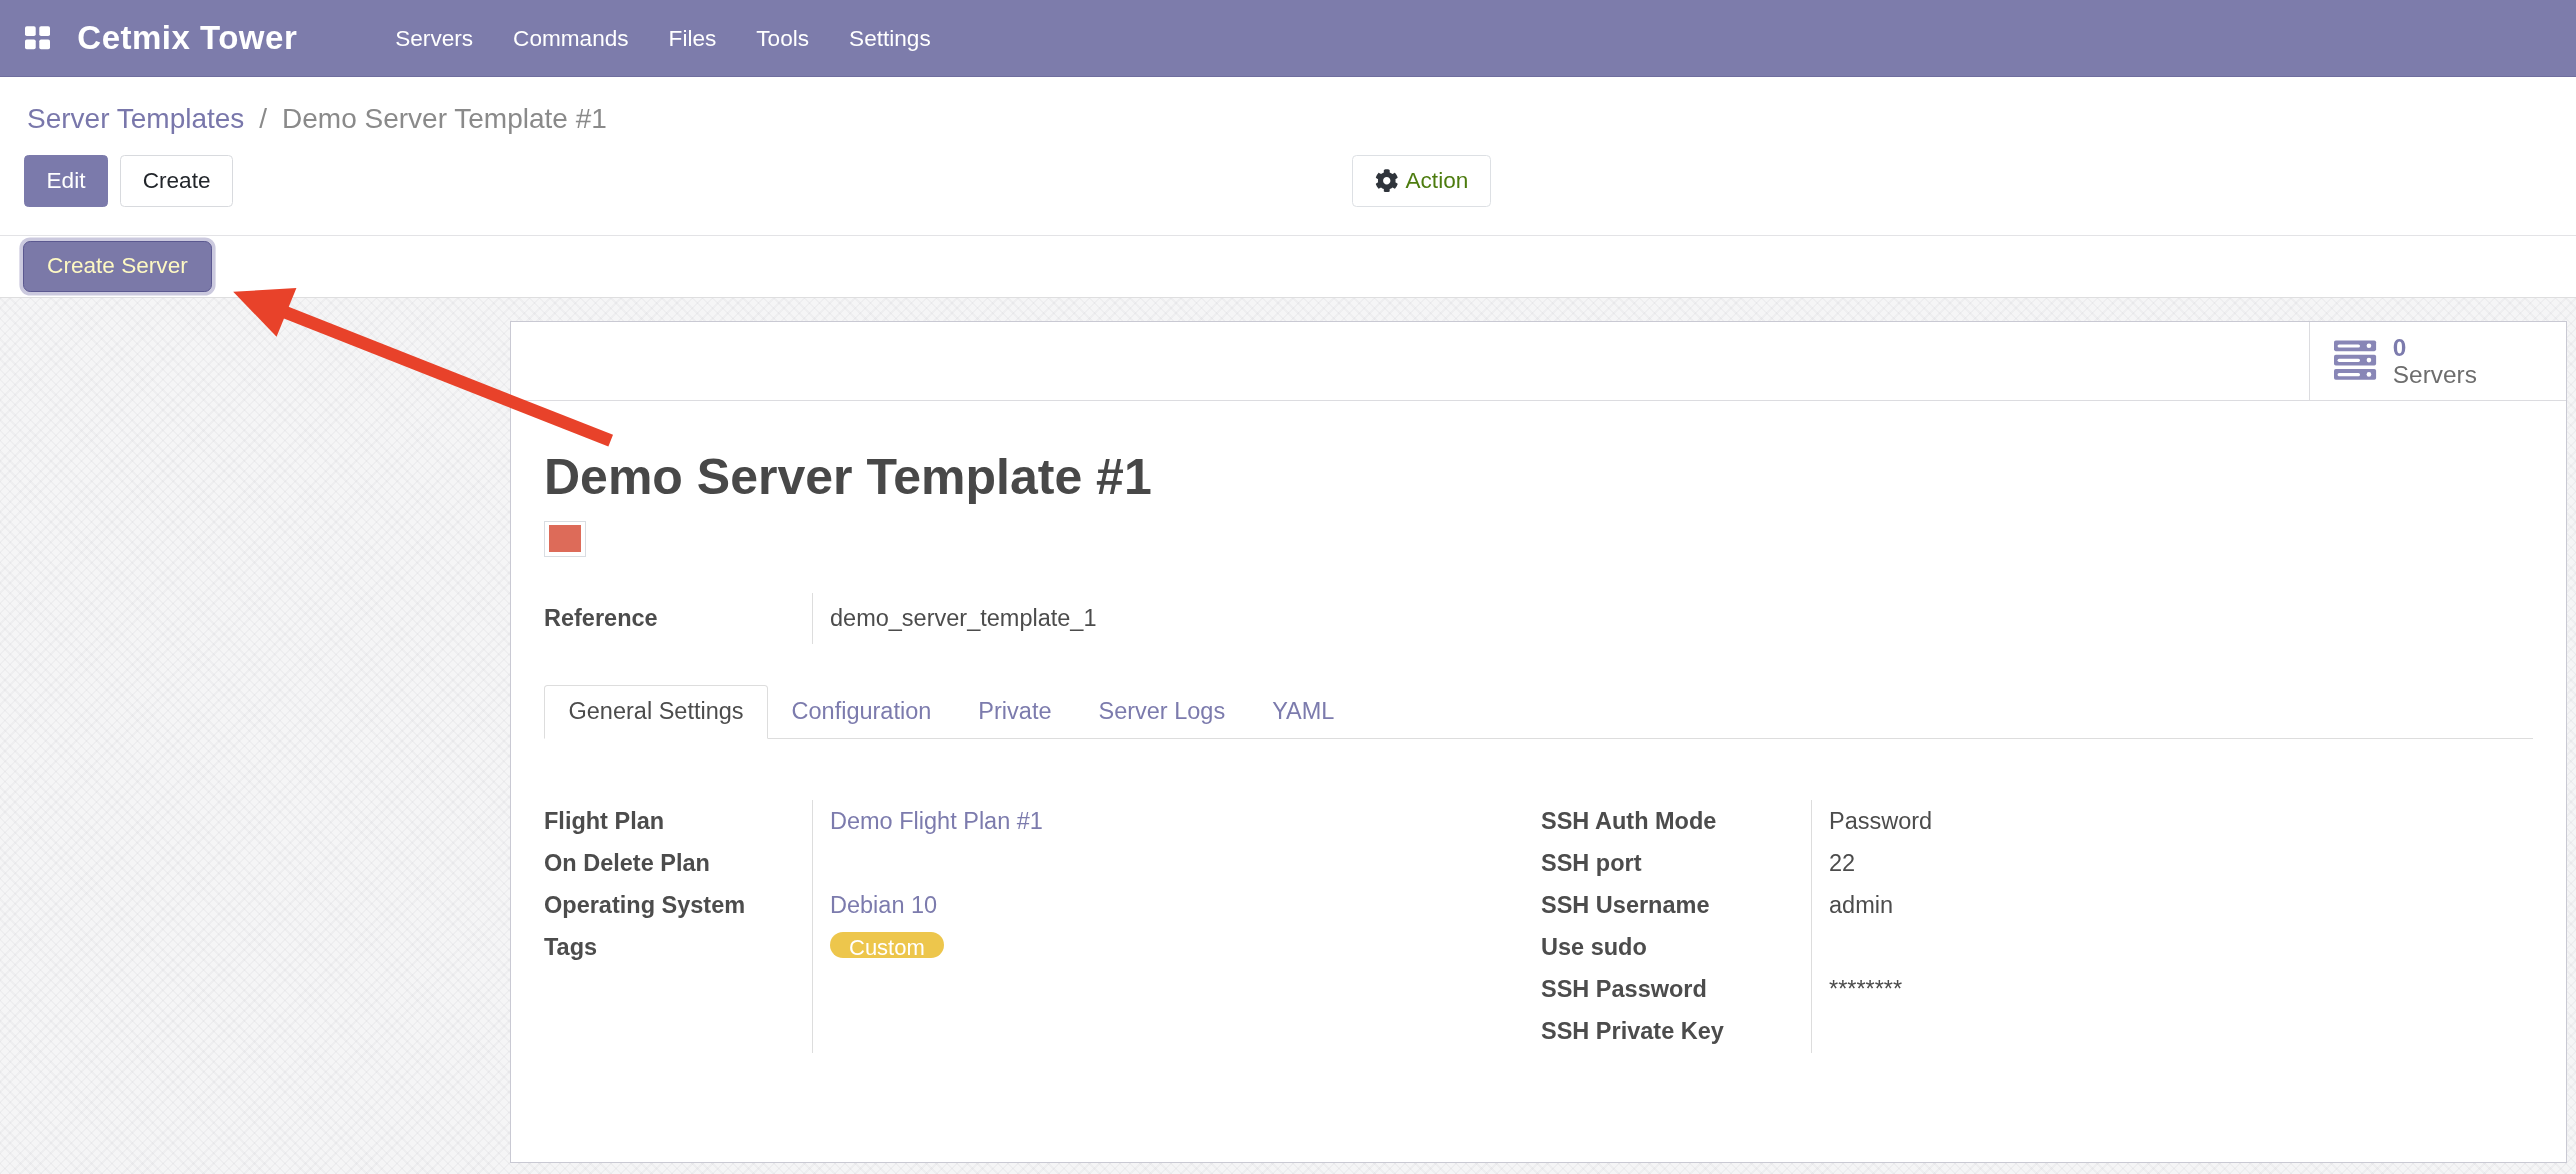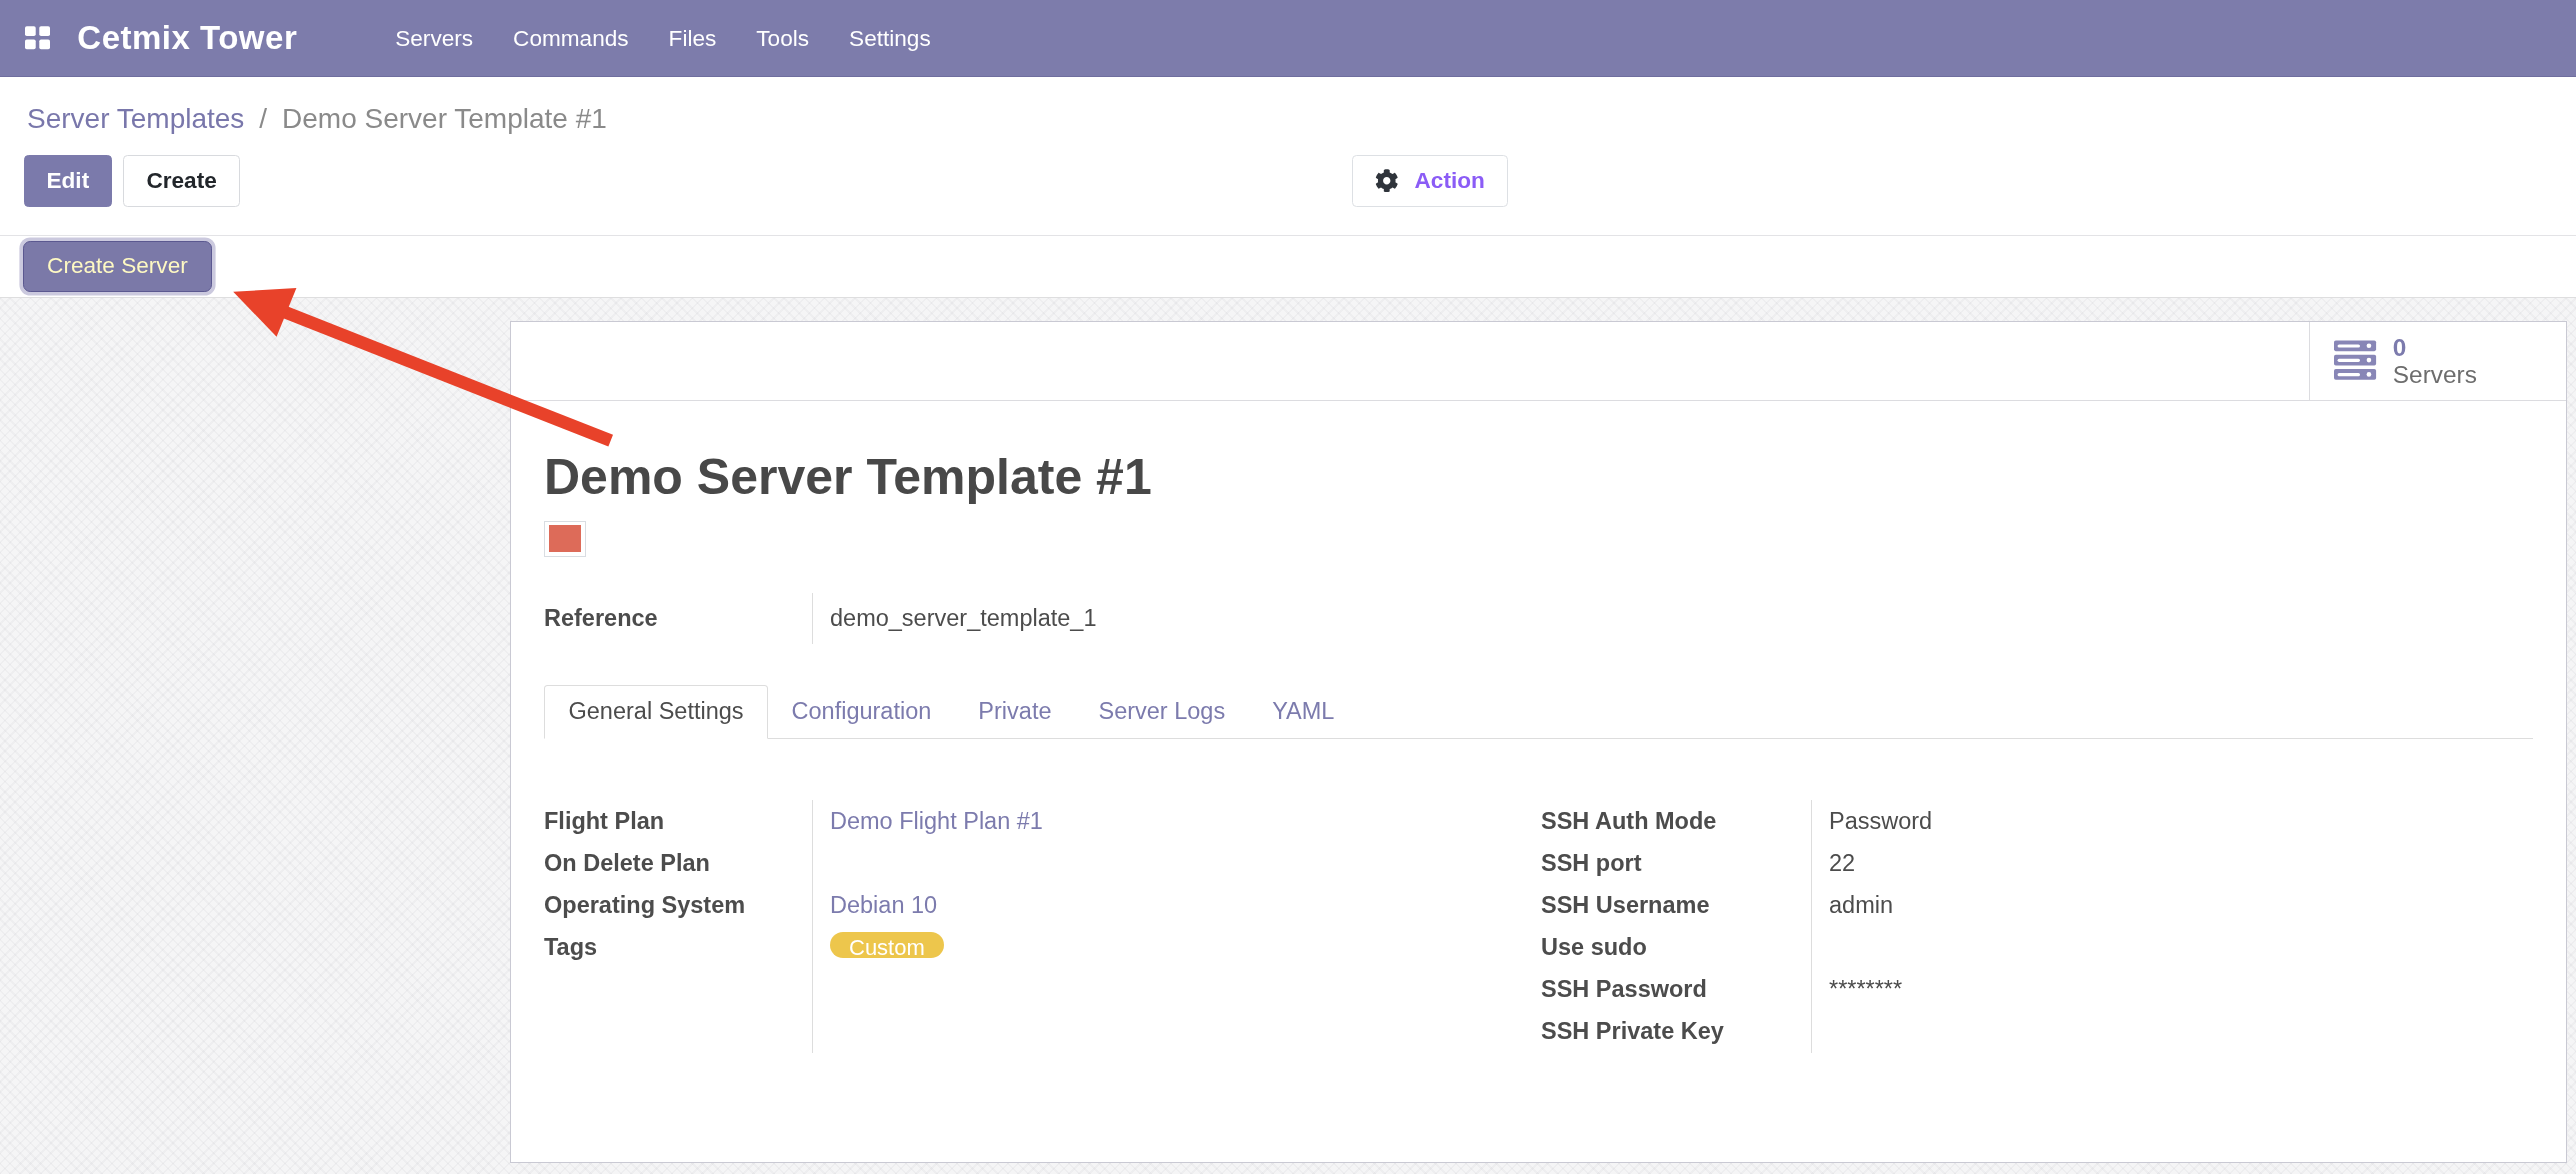--- a/index.html
+++ b/index.html
@@ -29,27 +29,27 @@
   .control-panel { background:#fff; }
   .breadcrumb { padding:23.5px 0 0 27px; font-size:28px; line-height:36px; }
   .breadcrumb-link { color:#7977ab; text-decoration:none; cursor:pointer; }
   .breadcrumb-sep { color:#8a8a8a; padding:0 7.2px; }
   .breadcrumb-current { color:#8a8a8a; }
 
   .btn-row { position:relative; padding:18px 0 27px 23.5px; height:98px; }
   .btn {
     display:inline-flex; align-items:center; justify-content:center;
     font-size:22.6px; padding:0 22px; height:52px; border-radius:4.5px;
-    cursor:pointer; vertical-align:top; font-family:inherit;font-weight:bold;
+    cursor:pointer; vertical-align:top; font-family:inherit;
   }
   .btn-edit { background:#7b7aab; color:#fff; border:0.9px solid #7b7aab; margin-right:7.2px; }
   .btn-create { background:#fff; color:#22262b; border:0.9px solid #d8dade; }
   .btn-action {
     position:absolute; left:1352px; top:18px;
-    background:#fff; color:#8b5cf6; border:0.9px solid #dde0e4; gap:16px;
+    background:#fff; color:#4d7c0f; border:0.9px solid #dde0e4; gap:7px;
   }
   .gear-icon { width:23.5px; height:23.5px; display:inline-block; }
   .gear-icon svg { width:100%; height:100%; fill:#2f343b; }
 
   
   .strip {
     height:63px; background:#fff;
     border-top:0.9px solid #e3e3e6; border-bottom:0.9px solid #dededf;
     display:flex; align-items:center; padding-left:22.6px;
   }

